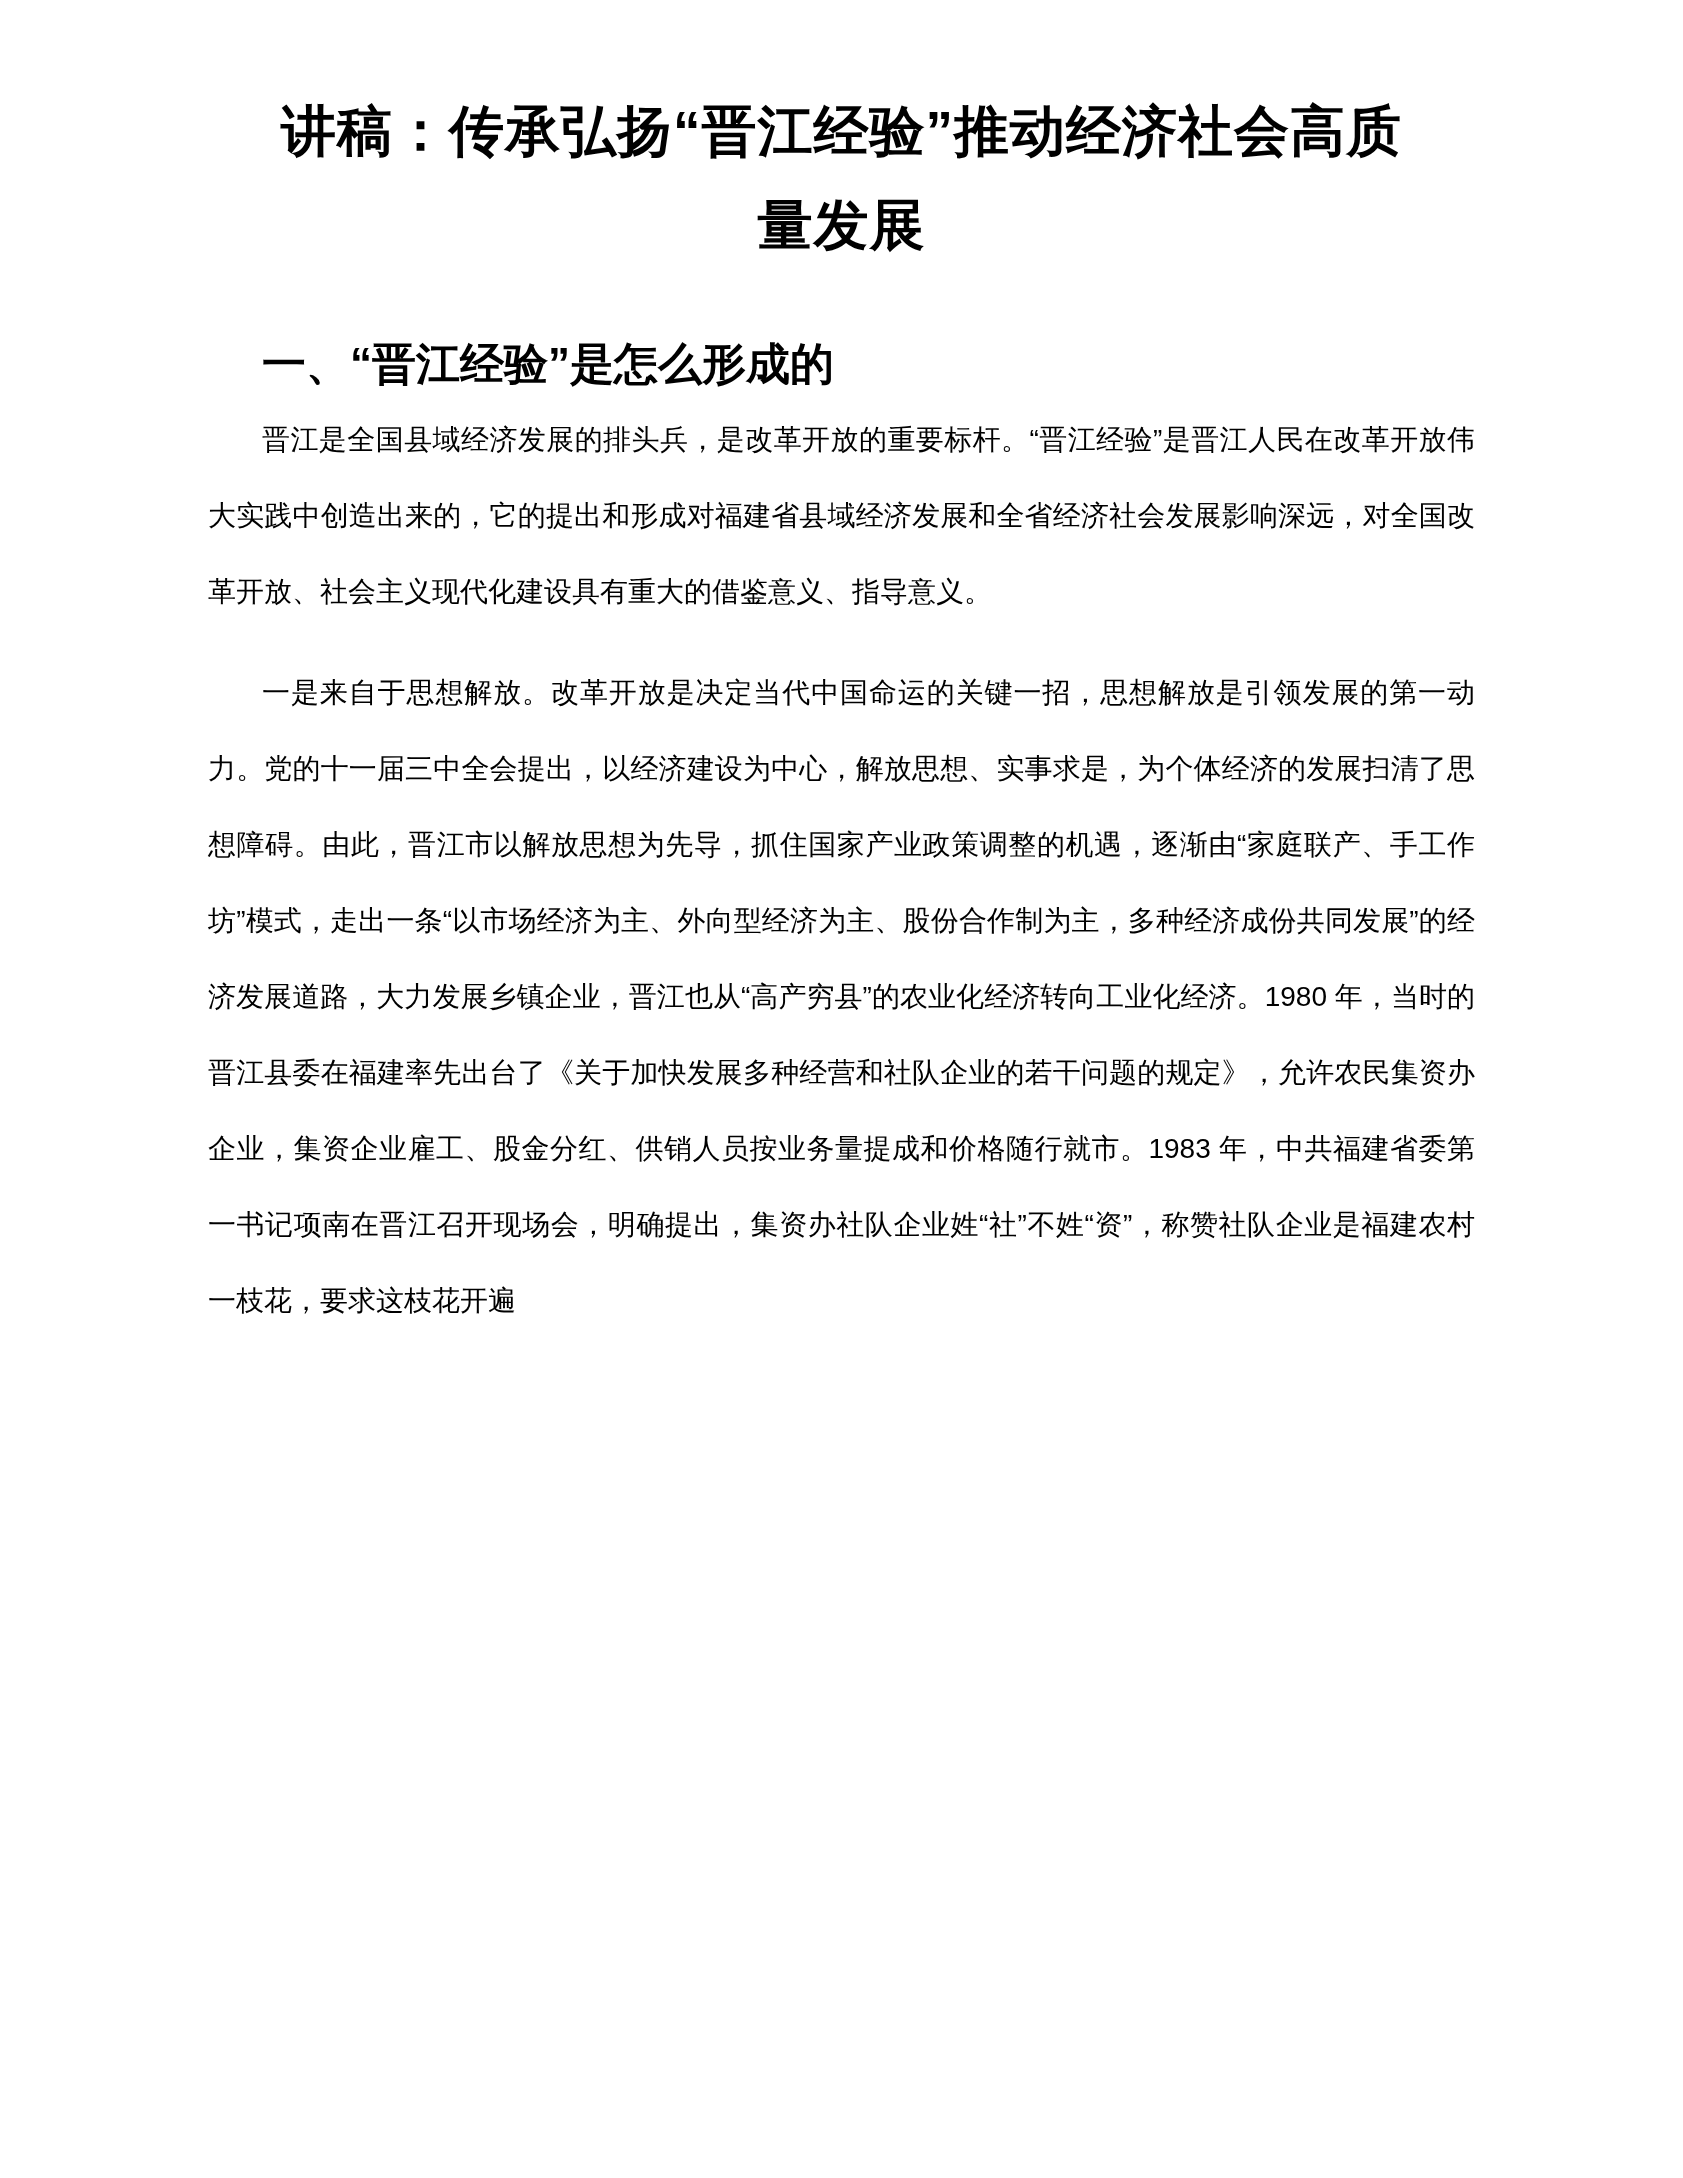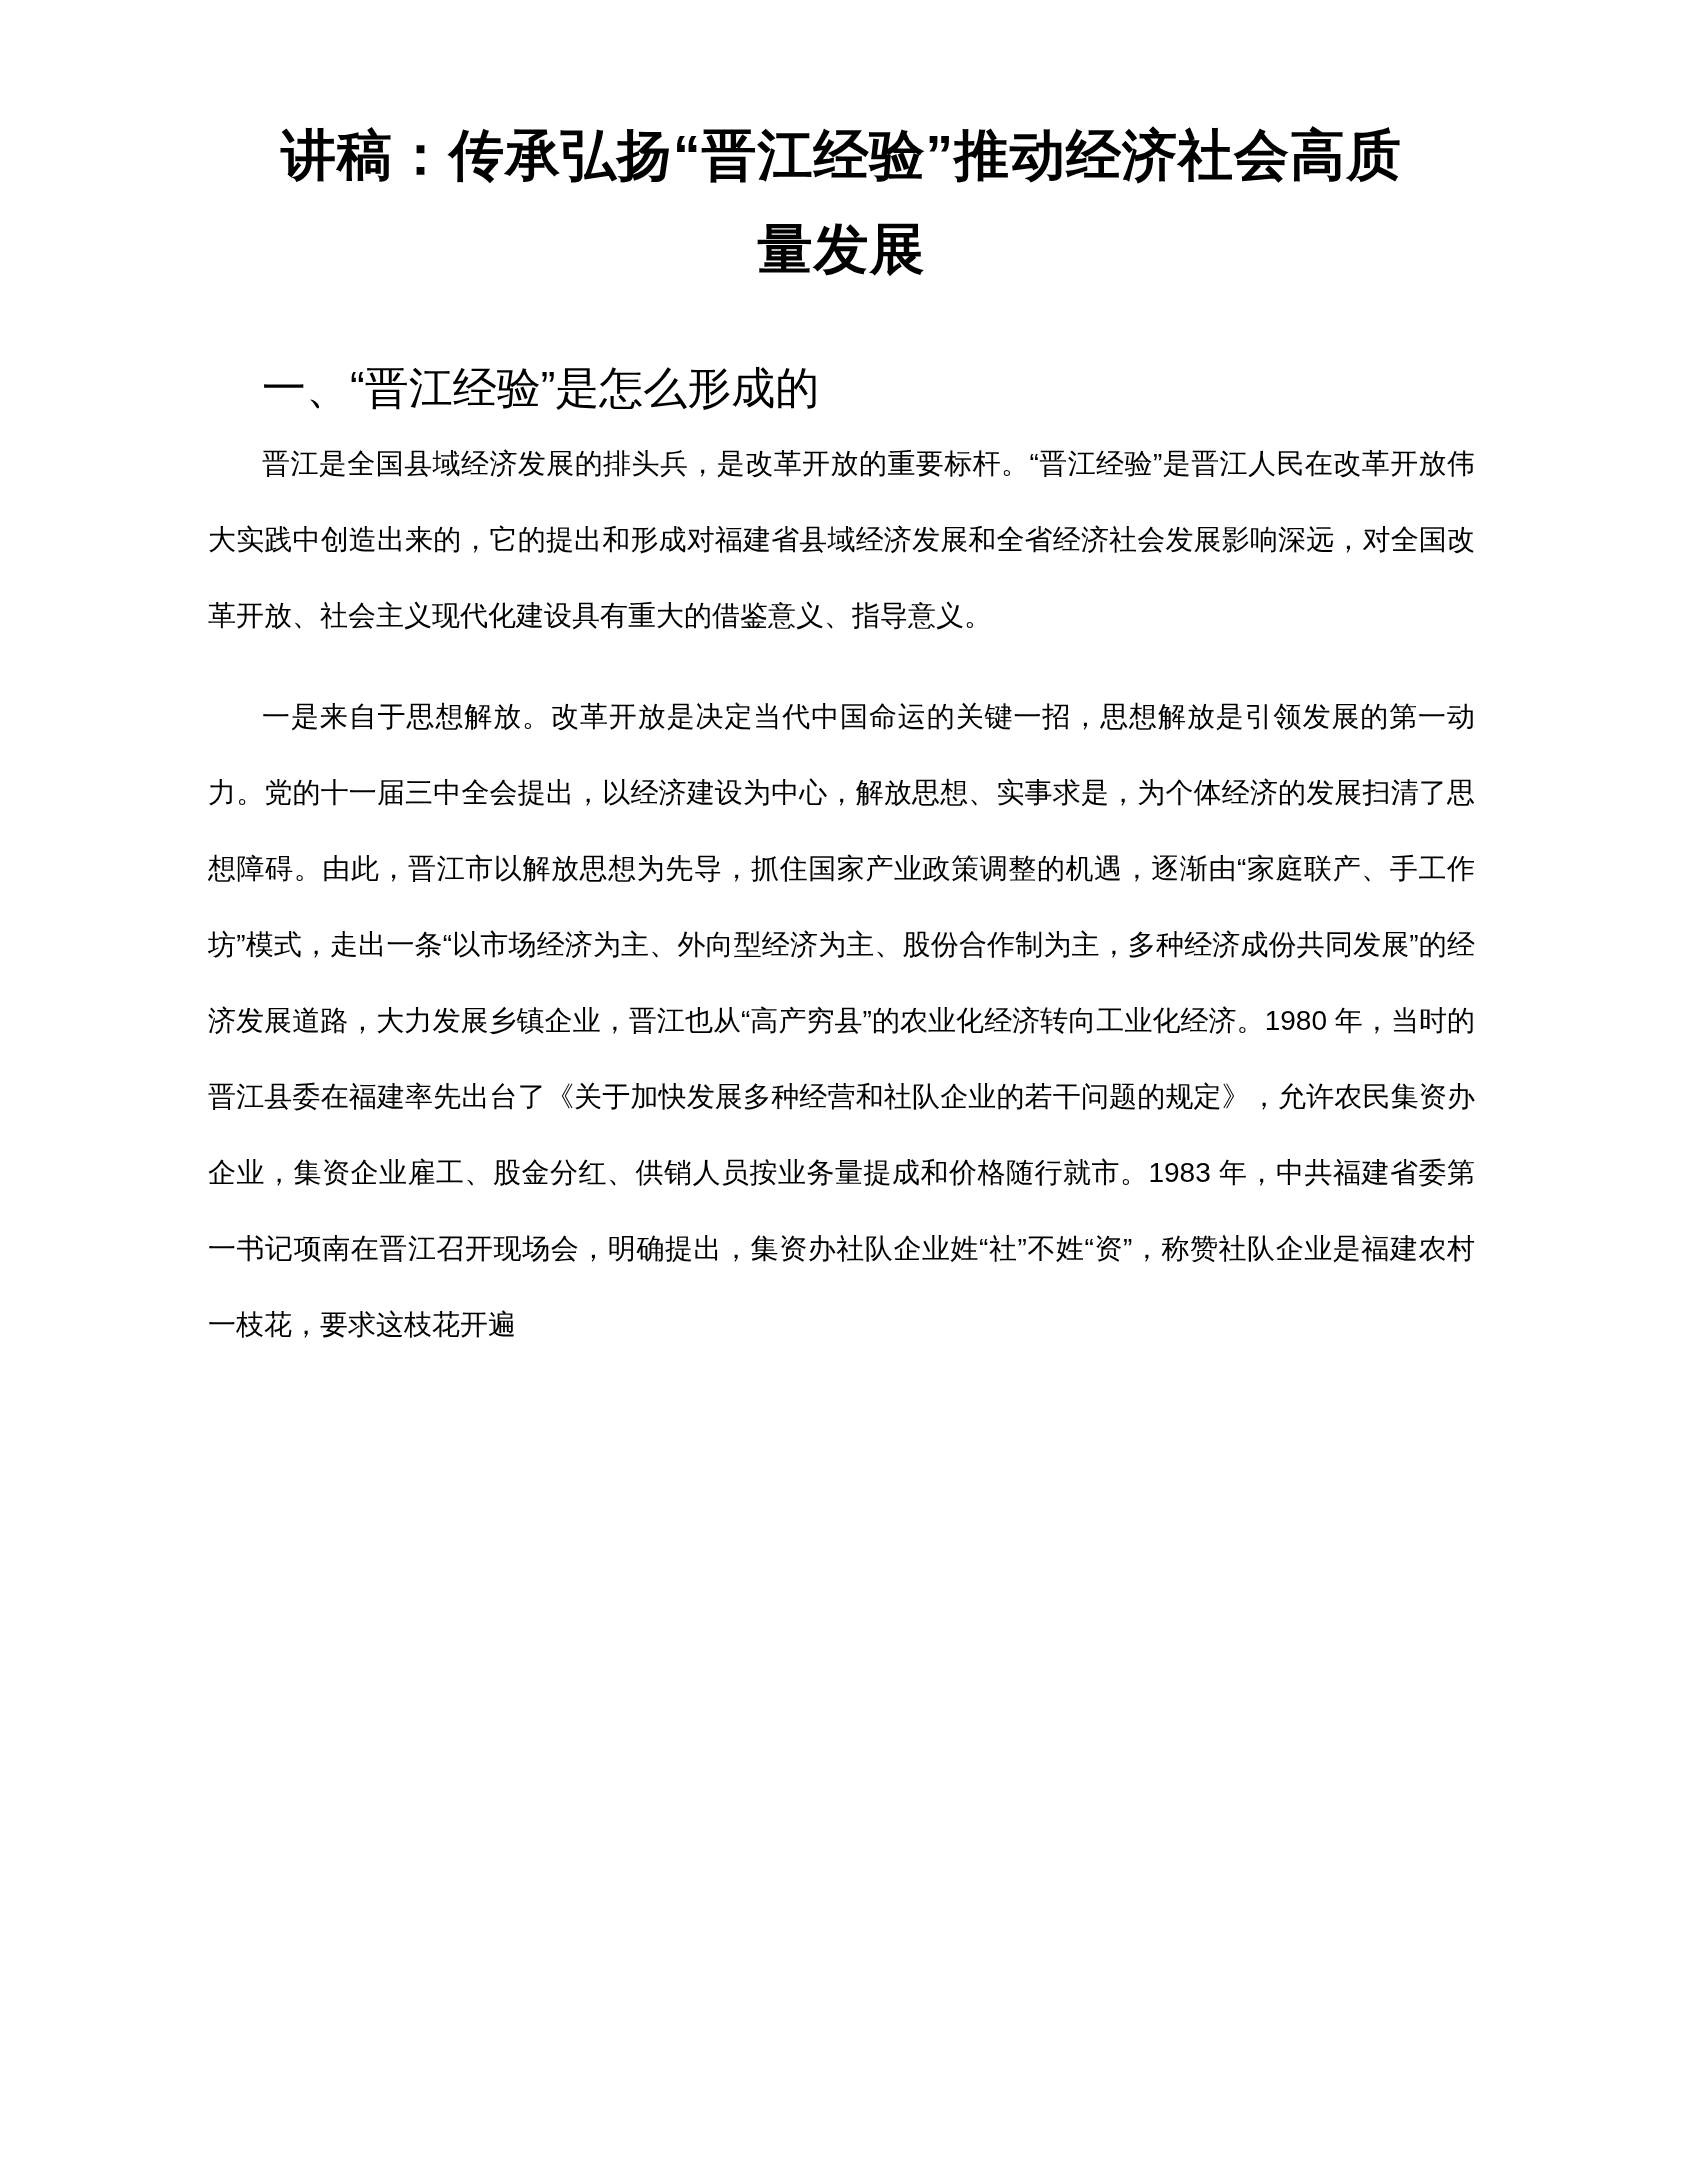--- a/index.html
+++ b/index.html
@@ -11,35 +11,35 @@
     width: 1683px;
     height: 2178px;
     font-family: "Liberation Sans", sans-serif;
     color: #000000;
     overflow: hidden;
   }
   .page {
     box-sizing: border-box;
     width: 1683px;
     height: 2178px;
-    padding: 108px 208px 0 208px;
+    padding: 84px 208px 0 208px;
     background: #ffffff;
   }
   .title {
     margin: 0 59px 0 59px;
     font-size: 55px;
     font-weight: bold;
     line-height: 94px;
     text-align: center;
     letter-spacing: 1px;
   }
   .heading {
     margin: 54px 0 0 0;
     font-size: 44px;
-    font-weight: normal;
+    font-weight: bold;
     line-height: 76px;
     text-indent: 54px;
   }
   .para {
     margin: 0;
     font-size: 28px;
     line-height: 76px;
     text-indent: 54px;
     text-align: justify;
   }

